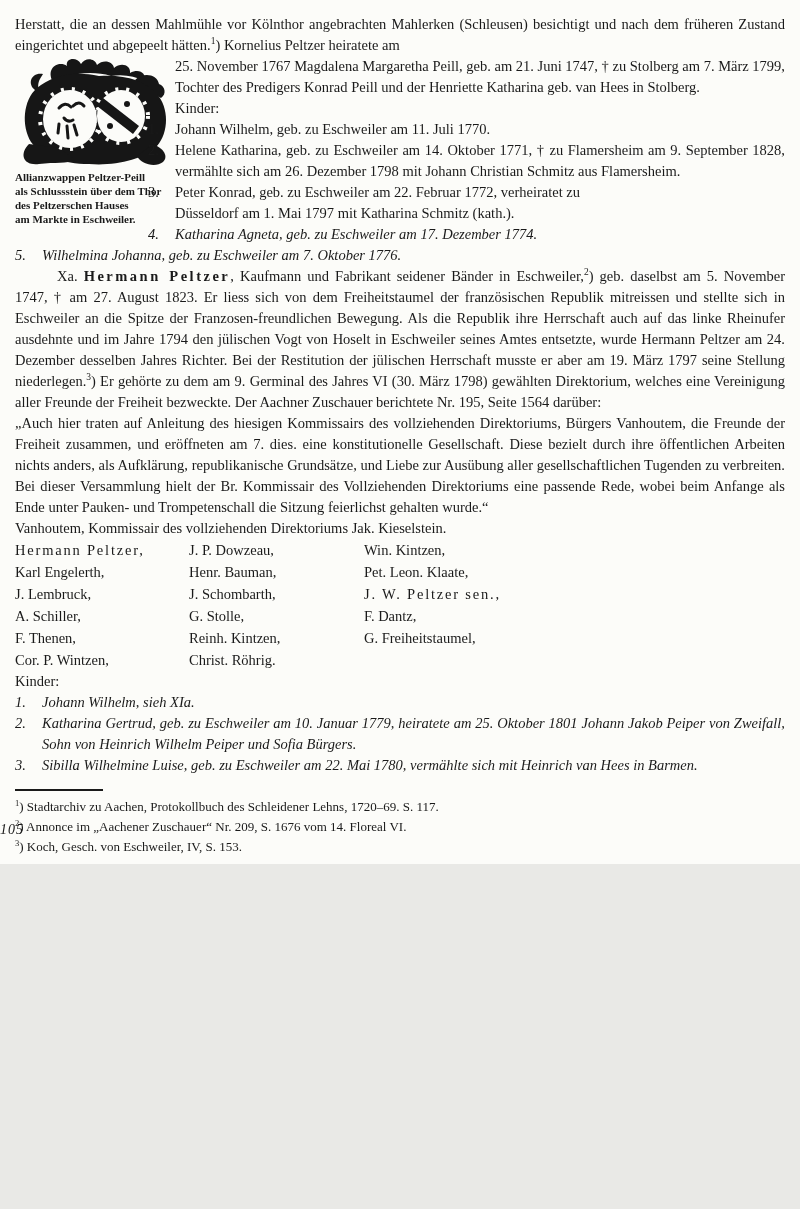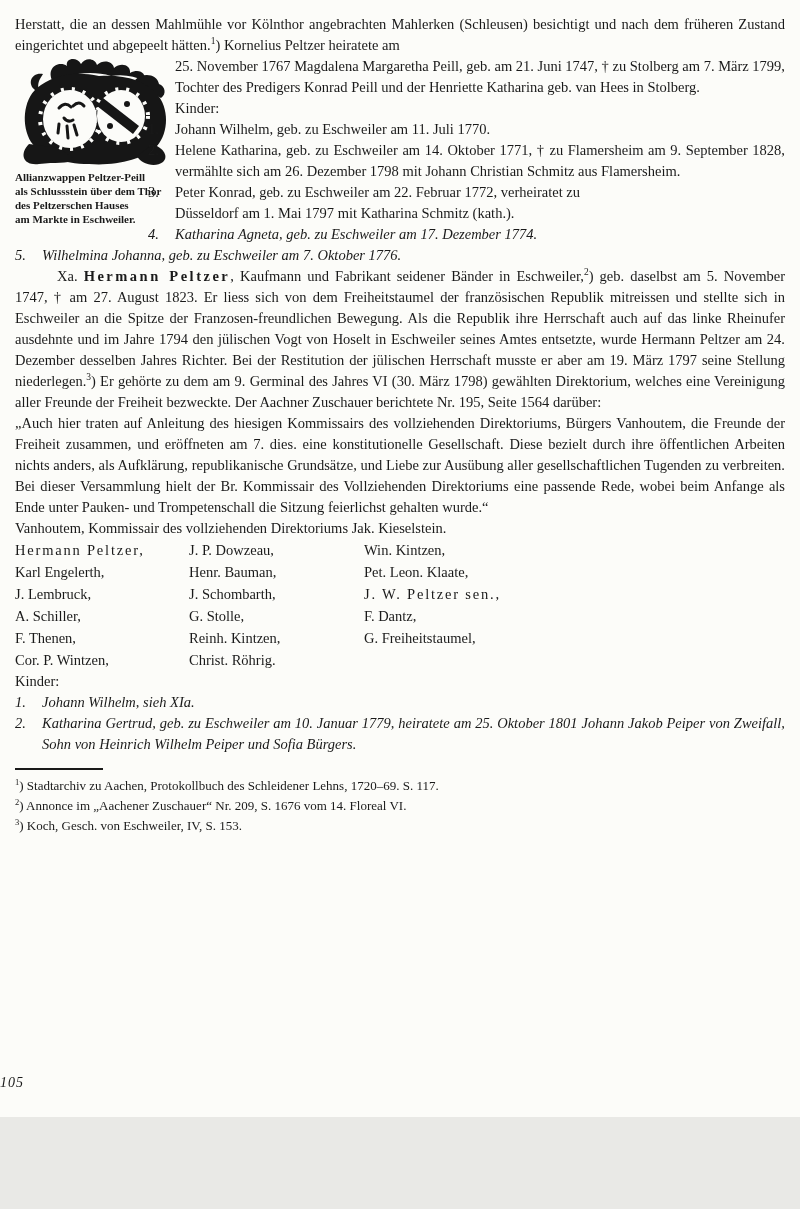--- a/index.html
+++ b/index.html
@@ -1,18 +1,18 @@
 <!DOCTYPE html>
 <html><head>
 <meta charset="utf-8">
 <style>
   html,body { margin:0; padding:0; background:#e9e9e6; }
   .page {
     position:relative;
-    width:800px; height:1117px;
+    width:800px; height:864px;
     margin:0 auto;
     background:#fcfcf9;
     color:#1a1a1a;
     font-family:"Liberation Serif","DejaVu Serif",serif;
     font-size:14.5px;
     line-height:21px;
     padding:14px 15px 0 15px;
     box-sizing:border-box;
     overflow:hidden;
   }
@@ -131,20 +131,21 @@
     <span>G. Freiheitstaumel,</span>
     <span>Cor. P. Wintzen,</span>
     <span>Christ. Röhrig.</span>
   </div>
 
 
   <div class="k-label2">Kinder:</div>
   <div class="list2">
     <div class="hitem"><span class="num">1.</span><span>Johann Wilhelm, sieh XIa.</span></div>
     <div class="hitem"><span class="num">2.</span><span>Katharina Gertrud, geb. zu Eschweiler am 10. Januar 1779, heiratete am 25. Oktober 1801 Johann Jakob Peiper von Zweifall, Sohn von Heinrich Wilhelm Peiper und Sofia Bürgers.</span></div>
+    <div class="hitem"><span class="num">3.</span><span>Sibilla Wilhelmine Luise, geb. zu Eschweiler am 22. Mai 1780, vermählte sich mit Heinrich van Hees in Barmen.</span></div>
   </div>
 
   <hr class="fn-rule">
   <div class="footnotes">
     <div><sup>1</sup><span>) Stadtarchiv zu Aachen, Protokollbuch des Schleidener Lehns, 1720–69. S. 117.</span></div>
     <div><sup>2</sup><span>) Annonce im „Aachener Zuschauer“ Nr. 209, S. 1676 vom 14. Floreal VI.</span></div>
     <div><sup>3</sup><span>) Koch, Gesch. von Eschweiler, IV, S. 153.</span></div>
   </div>
 
   <div class="page-number">105</div>

